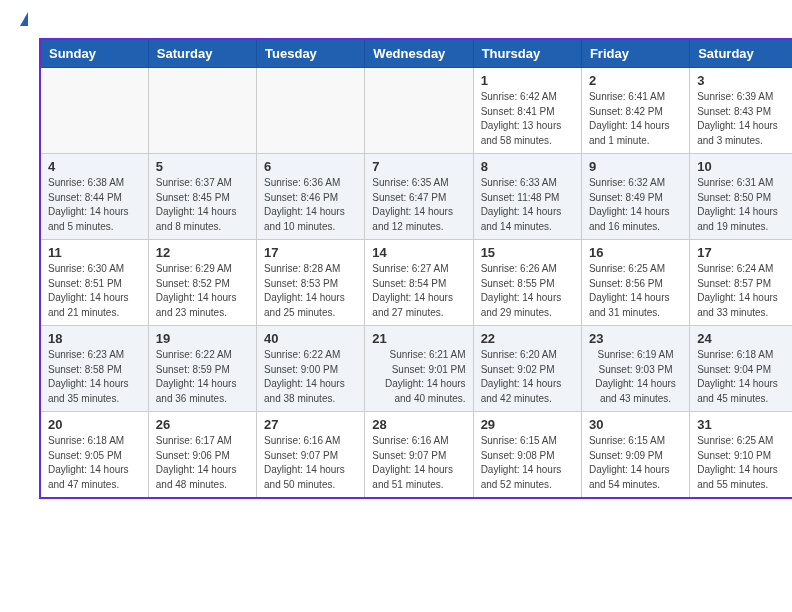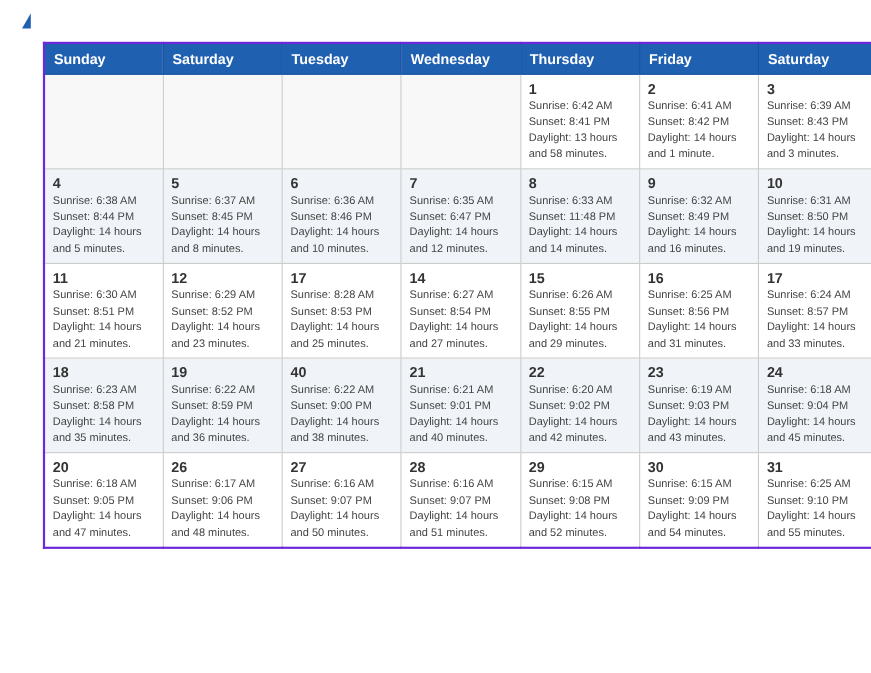--- a/index.html
+++ b/index.html
@@ -274,35 +274,35 @@
         </td>
         <td>
           <div class="day-number">40</div>
           <div class="day-info" style="white-space: pre-line;">Sunrise: 6:22 AM
 Sunset: 9:00 PM
 Daylight: 14 hours
 and 38 minutes.</div>
         </td>
         <td>
           <div class="day-number">21</div>
-          <div class="day-info" style="white-space: pre-line;">Sunrise: 6:21 AM
+          <div class="day-info" style="white-space: pre-line; text-align: right;">Sunrise: 6:21 AM
 Sunset: 9:01 PM
 Daylight: 14 hours
 and 40 minutes.</div>
         </td>
         <td>
           <div class="day-number">22</div>
           <div class="day-info" style="white-space: pre-line;">Sunrise: 6:20 AM
 Sunset: 9:02 PM
 Daylight: 14 hours
 and 42 minutes.</div>
         </td>
         <td>
           <div class="day-number">23</div>
-          <div class="day-info" style="white-space: pre-line;">Sunrise: 6:19 AM
+          <div class="day-info" style="white-space: pre-line; text-align: center;">Sunrise: 6:19 AM
 Sunset: 9:03 PM
 Daylight: 14 hours
 and 43 minutes.</div>
         </td>
         <td>
           <div class="day-number">24</div>
           <div class="day-info" style="white-space: pre-line;">Sunrise: 6:18 AM
 Sunset: 9:04 PM
 Daylight: 14 hours
 and 45 minutes.</div>

